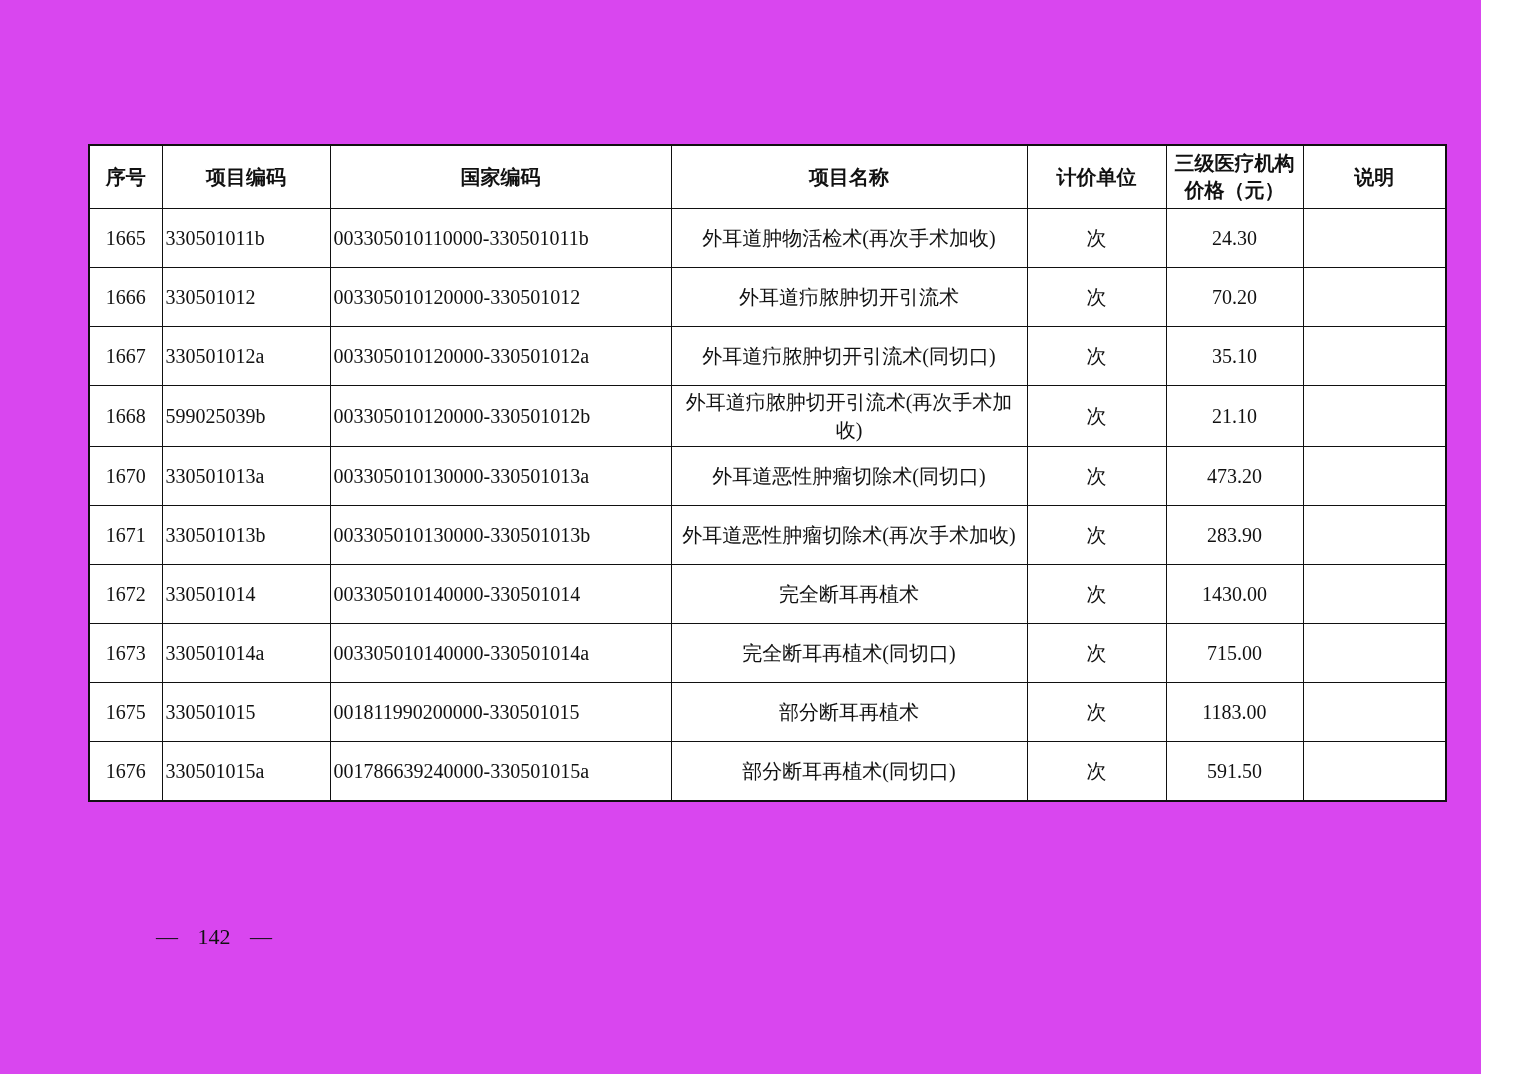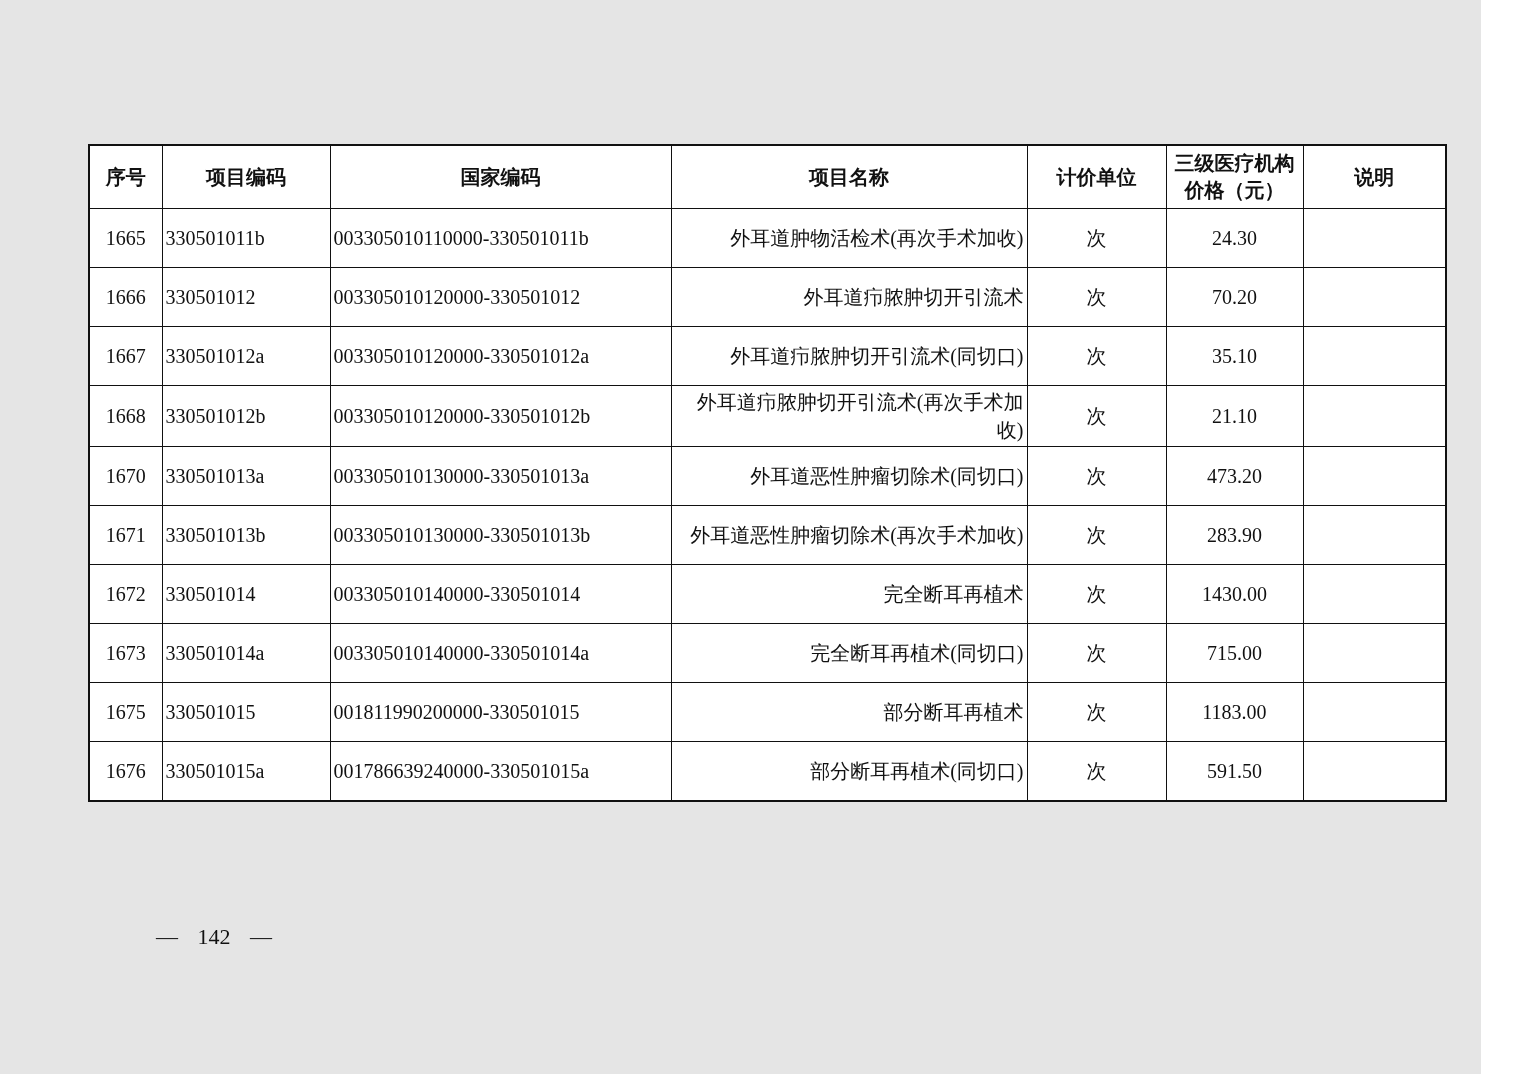--- a/index.html
+++ b/index.html
@@ -7,21 +7,21 @@
     padding: 0;
     background: #ffffff;
     width: 1520px;
     height: 1074px;
     overflow: hidden;
   }
   .page {
     position: relative;
     width: 1481px;
     height: 1074px;
-    background: #e5e5e5;
+    background: #d946ef;
     font-family: "Liberation Serif", "DejaVu Serif", serif;
     color: #111111;
   }
   .price-table {
     position: absolute;
     left: 88px;
     top: 144px;
     width: 1357px;
     border-collapse: collapse;
     table-layout: fixed;
@@ -46,21 +46,21 @@
   }
   .price-table tbody td {
     font-size: 20px;
     line-height: 28px;
     height: 54px;
     padding: 2px 3px;
   }
   .col-seq   { text-align: center; }
   .col-code  { text-align: left; padding-left: 4px; }
   .col-national { text-align: left; padding-left: 4px; }
-  .col-name  { text-align: right; padding-left: 5px; padding-right: 4px; margin-top: 12px; }
+  .col-name  { text-align: center; padding-left: 5px; padding-right: 4px; margin-top: 12px; }
   .col-unit  { text-align: center; }
   .col-price { text-align: center; }
   .col-note  { text-align: center; }
   .page-number {
     position: absolute;
     left: 156px;
     top: 924px;
     font-family: "Liberation Serif", "DejaVu Serif", serif;
     font-size: 22px;
     color: #111111;
@@ -117,21 +117,21 @@
     <td class="col-seq">1667</td>
     <td class="col-code">330501012a</td>
     <td class="col-national">003305010120000-330501012a</td>
     <td class="col-name">外耳道疖脓肿切开引流术(同切口)</td>
     <td class="col-unit">次</td>
     <td class="col-price">35.10</td>
     <td class="col-note"></td>
   </tr>
         <tr>
     <td class="col-seq">1668</td>
-    <td class="col-code">330501012b</td>
+    <td class="col-code">599025039b</td>
     <td class="col-national">003305010120000-330501012b</td>
     <td class="col-name">外耳道疖脓肿切开引流术(再次手术加收)</td>
     <td class="col-unit">次</td>
     <td class="col-price">21.10</td>
     <td class="col-note"></td>
   </tr>
         <tr>
     <td class="col-seq">1670</td>
     <td class="col-code">330501013a</td>
     <td class="col-national">003305010130000-330501013a</td>

